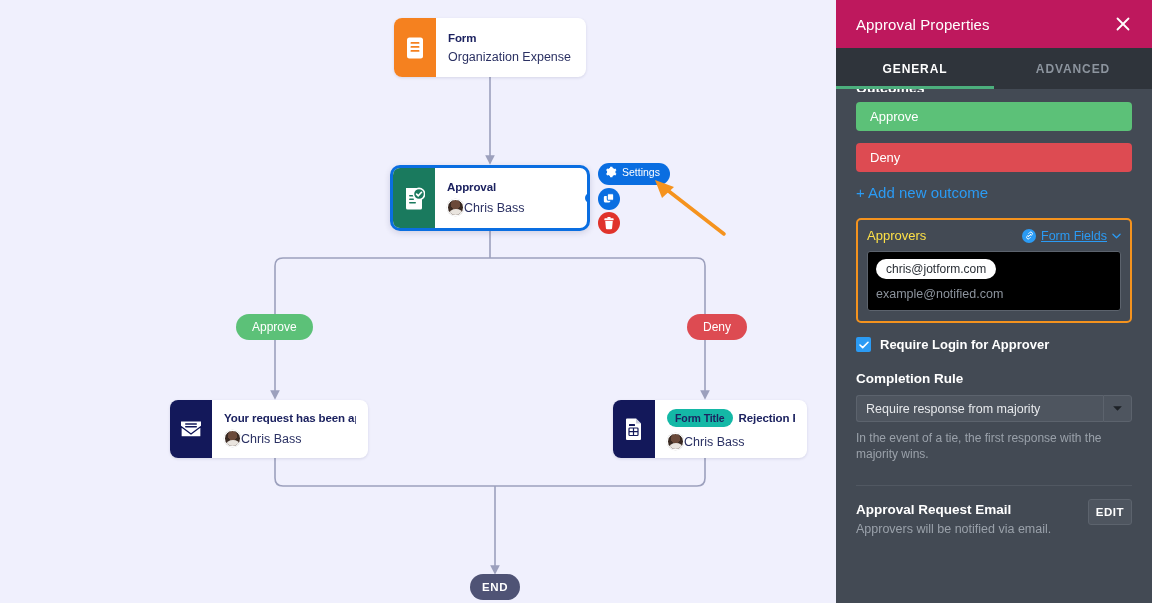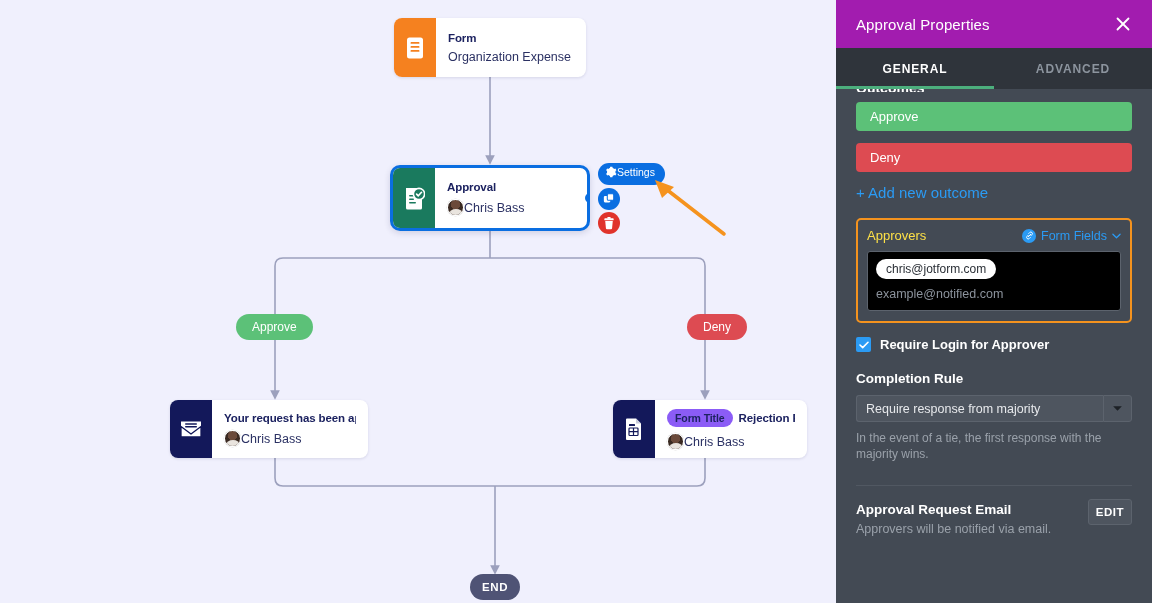--- a/index.html
+++ b/index.html
@@ -80,21 +80,21 @@
     content: "";
     position: absolute;
     left: 50%; top: 62%;
     width: 14px; height: 10px;
     transform: translateX(-50%);
     border-radius: 50% 50% 0 0;
     background: #e9e4de;
   }
   .tag-pill {
     display: inline-block;
-    background: #8b5cf6;
+    background: #14b8a6;
     color: #1c2260;
     font-size: 10.5px;
     font-weight: bold;
     padding: 3px 8px;
     border-radius: 10px;
     margin-right: 6px;
   }
 
   
   #node-form   { left: 394px; top: 18px;  width: 192px; height: 59px; }
@@ -151,20 +151,21 @@
 
   
   .fab-settings {
     position: absolute;
     left: 598px; top: 163px;
     height: 22px;
     background: #0a6ee1;
     border-radius: 11px;
     display: flex;
     align-items: center;
+    gap: 5px;
     padding: 0 10px 4px 7px;
     color: #ffffff;
     font-size: 10.5px;
   }
   .fab-circle {
     position: absolute;
     width: 22px; height: 22px;
     border-radius: 50%;
     display: flex;
     align-items: center;
@@ -182,21 +183,21 @@
     left: 836px; top: 0;
     width: 316px; height: 603px;
     background: #434a54;
     display: flex;
     flex-direction: column;
     overflow: hidden;
   }
   .panel-header {
     height: 48px;
     flex: 0 0 48px;
-    background: #a21caf;
+    background: #be185d;
     display: flex;
     align-items: center;
     justify-content: space-between;
     padding: 0 18px 0 20px;
   }
   .panel-title {
     color: #ffffff;
     font-size: 15px;
     letter-spacing: 0.1px;
   }
@@ -280,20 +281,21 @@
     color: #fde047;
     font-size: 13px;
     font-weight: normal;
   }
   .form-fields-btn {
     display: flex;
     align-items: center;
     gap: 5px;
     color: #2b9bf4;
     font-size: 12.5px;
+    text-decoration: underline;
   }
   .link-badge {
     width: 14px; height: 14px;
     border-radius: 50%;
     background: #2b9bf4;
     display: flex; align-items: center; justify-content: center;
   }
   .approvers-input {
     background: #000000;
     border: 1px solid #5c636d;

